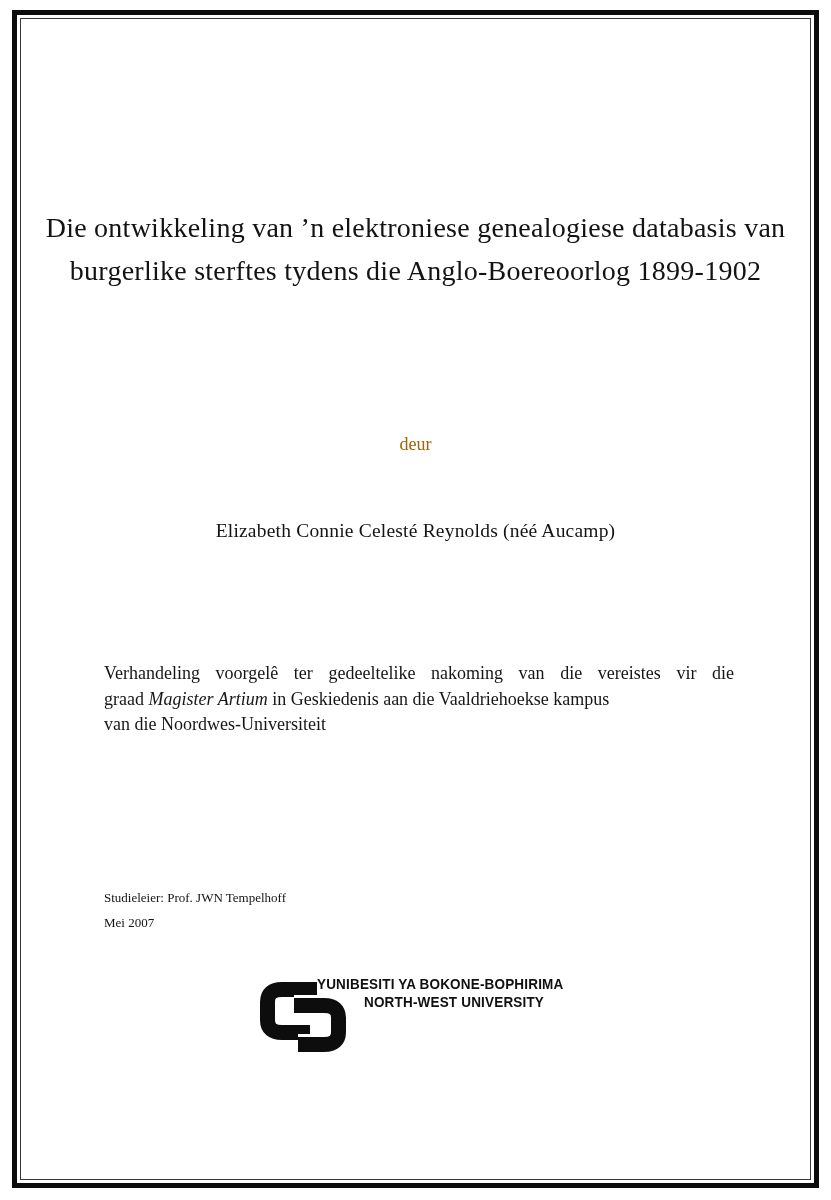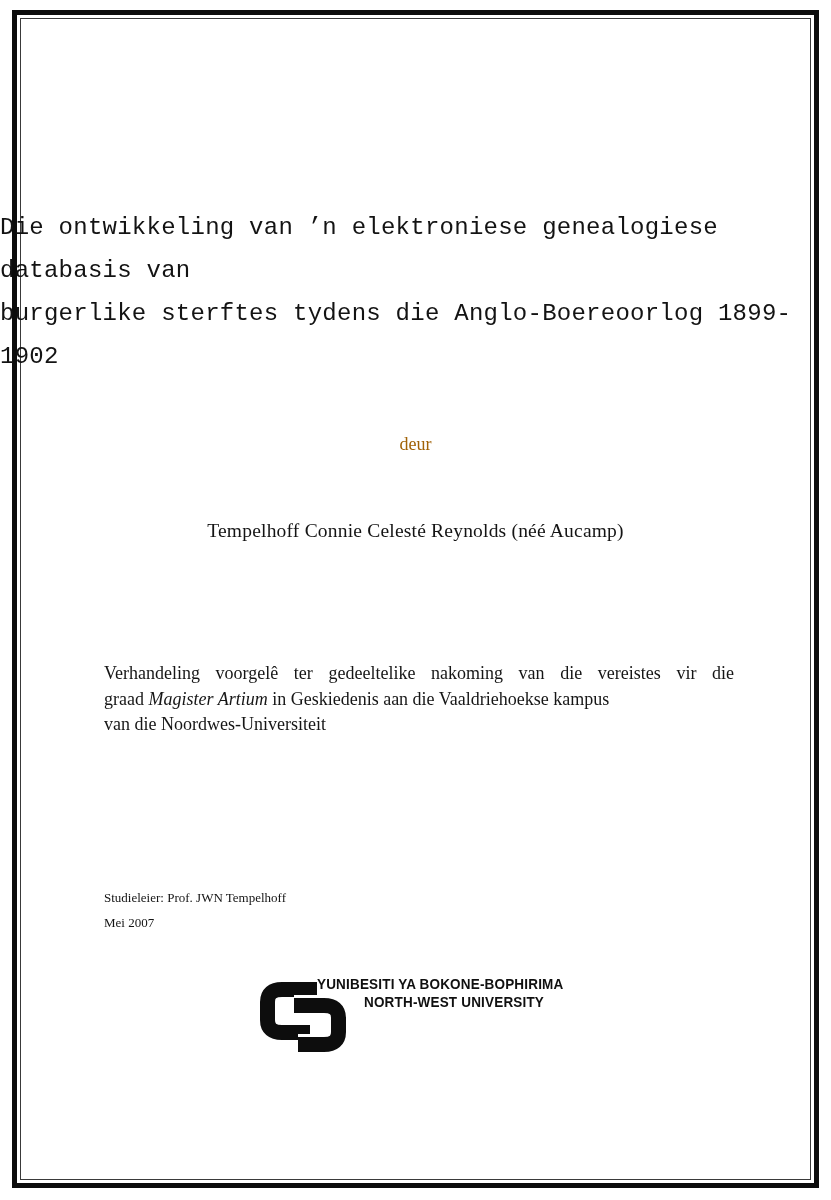--- a/index.html
+++ b/index.html
@@ -27,26 +27,25 @@
     position: absolute;
     left: 20px; top: 18px; right: 20px; bottom: 20px;
     border: 1.5px solid #3a3a3a;
     pointer-events: none;
   }
 
   .title-block {
     position: absolute;
     left: 0; right: 0;
     top: 206px;
-    text-align: left;
-    font-size: 24px;
+    text-align: center;
+    font-size: 28px;
     line-height: 43px;
     letter-spacing: 0.25px;
     color: #131313;
-    font-family: Liberation Mono, monospace;
   }
   .title-line { display: block; }
 
   .byline {
     position: absolute;
     left: 0; right: 0;
     top: 434px;
     text-align: center;
     font-size: 18px;
     color: #a16207;
@@ -129,21 +128,21 @@
   <div class="frame-outer"></div>
   <div class="frame-inner"></div>
 
   <div class="title-block">
     <span class="title-line">Die ontwikkeling van ’n elektroniese genealogiese databasis van</span>
     <span class="title-line">burgerlike sterftes tydens die Anglo-Boereoorlog 1899-1902</span>
   </div>
 
   <div class="byline">deur</div>
 
-  <div class="author">Tempelhoff Connie Celesté Reynolds (néé Aucamp)</div>
+  <div class="author">Elizabeth Connie Celesté Reynolds (néé Aucamp)</div>
 
   <div class="note">
     <div class="note-line-justify">Verhandeling voorgelê ter gedeeltelike nakoming van die vereistes vir die</div>
     <div><span>graad </span><i>Magister Artium</i><span> in Geskiedenis aan die Vaaldriehoekse kampus</span></div>
     <div>van die Noordwes-Universiteit</div>
   </div>
 
   <div class="supervisor-block">
     <div>Studieleier: Prof. JWN Tempelhoff</div>
     <div>Mei 2007</div>

